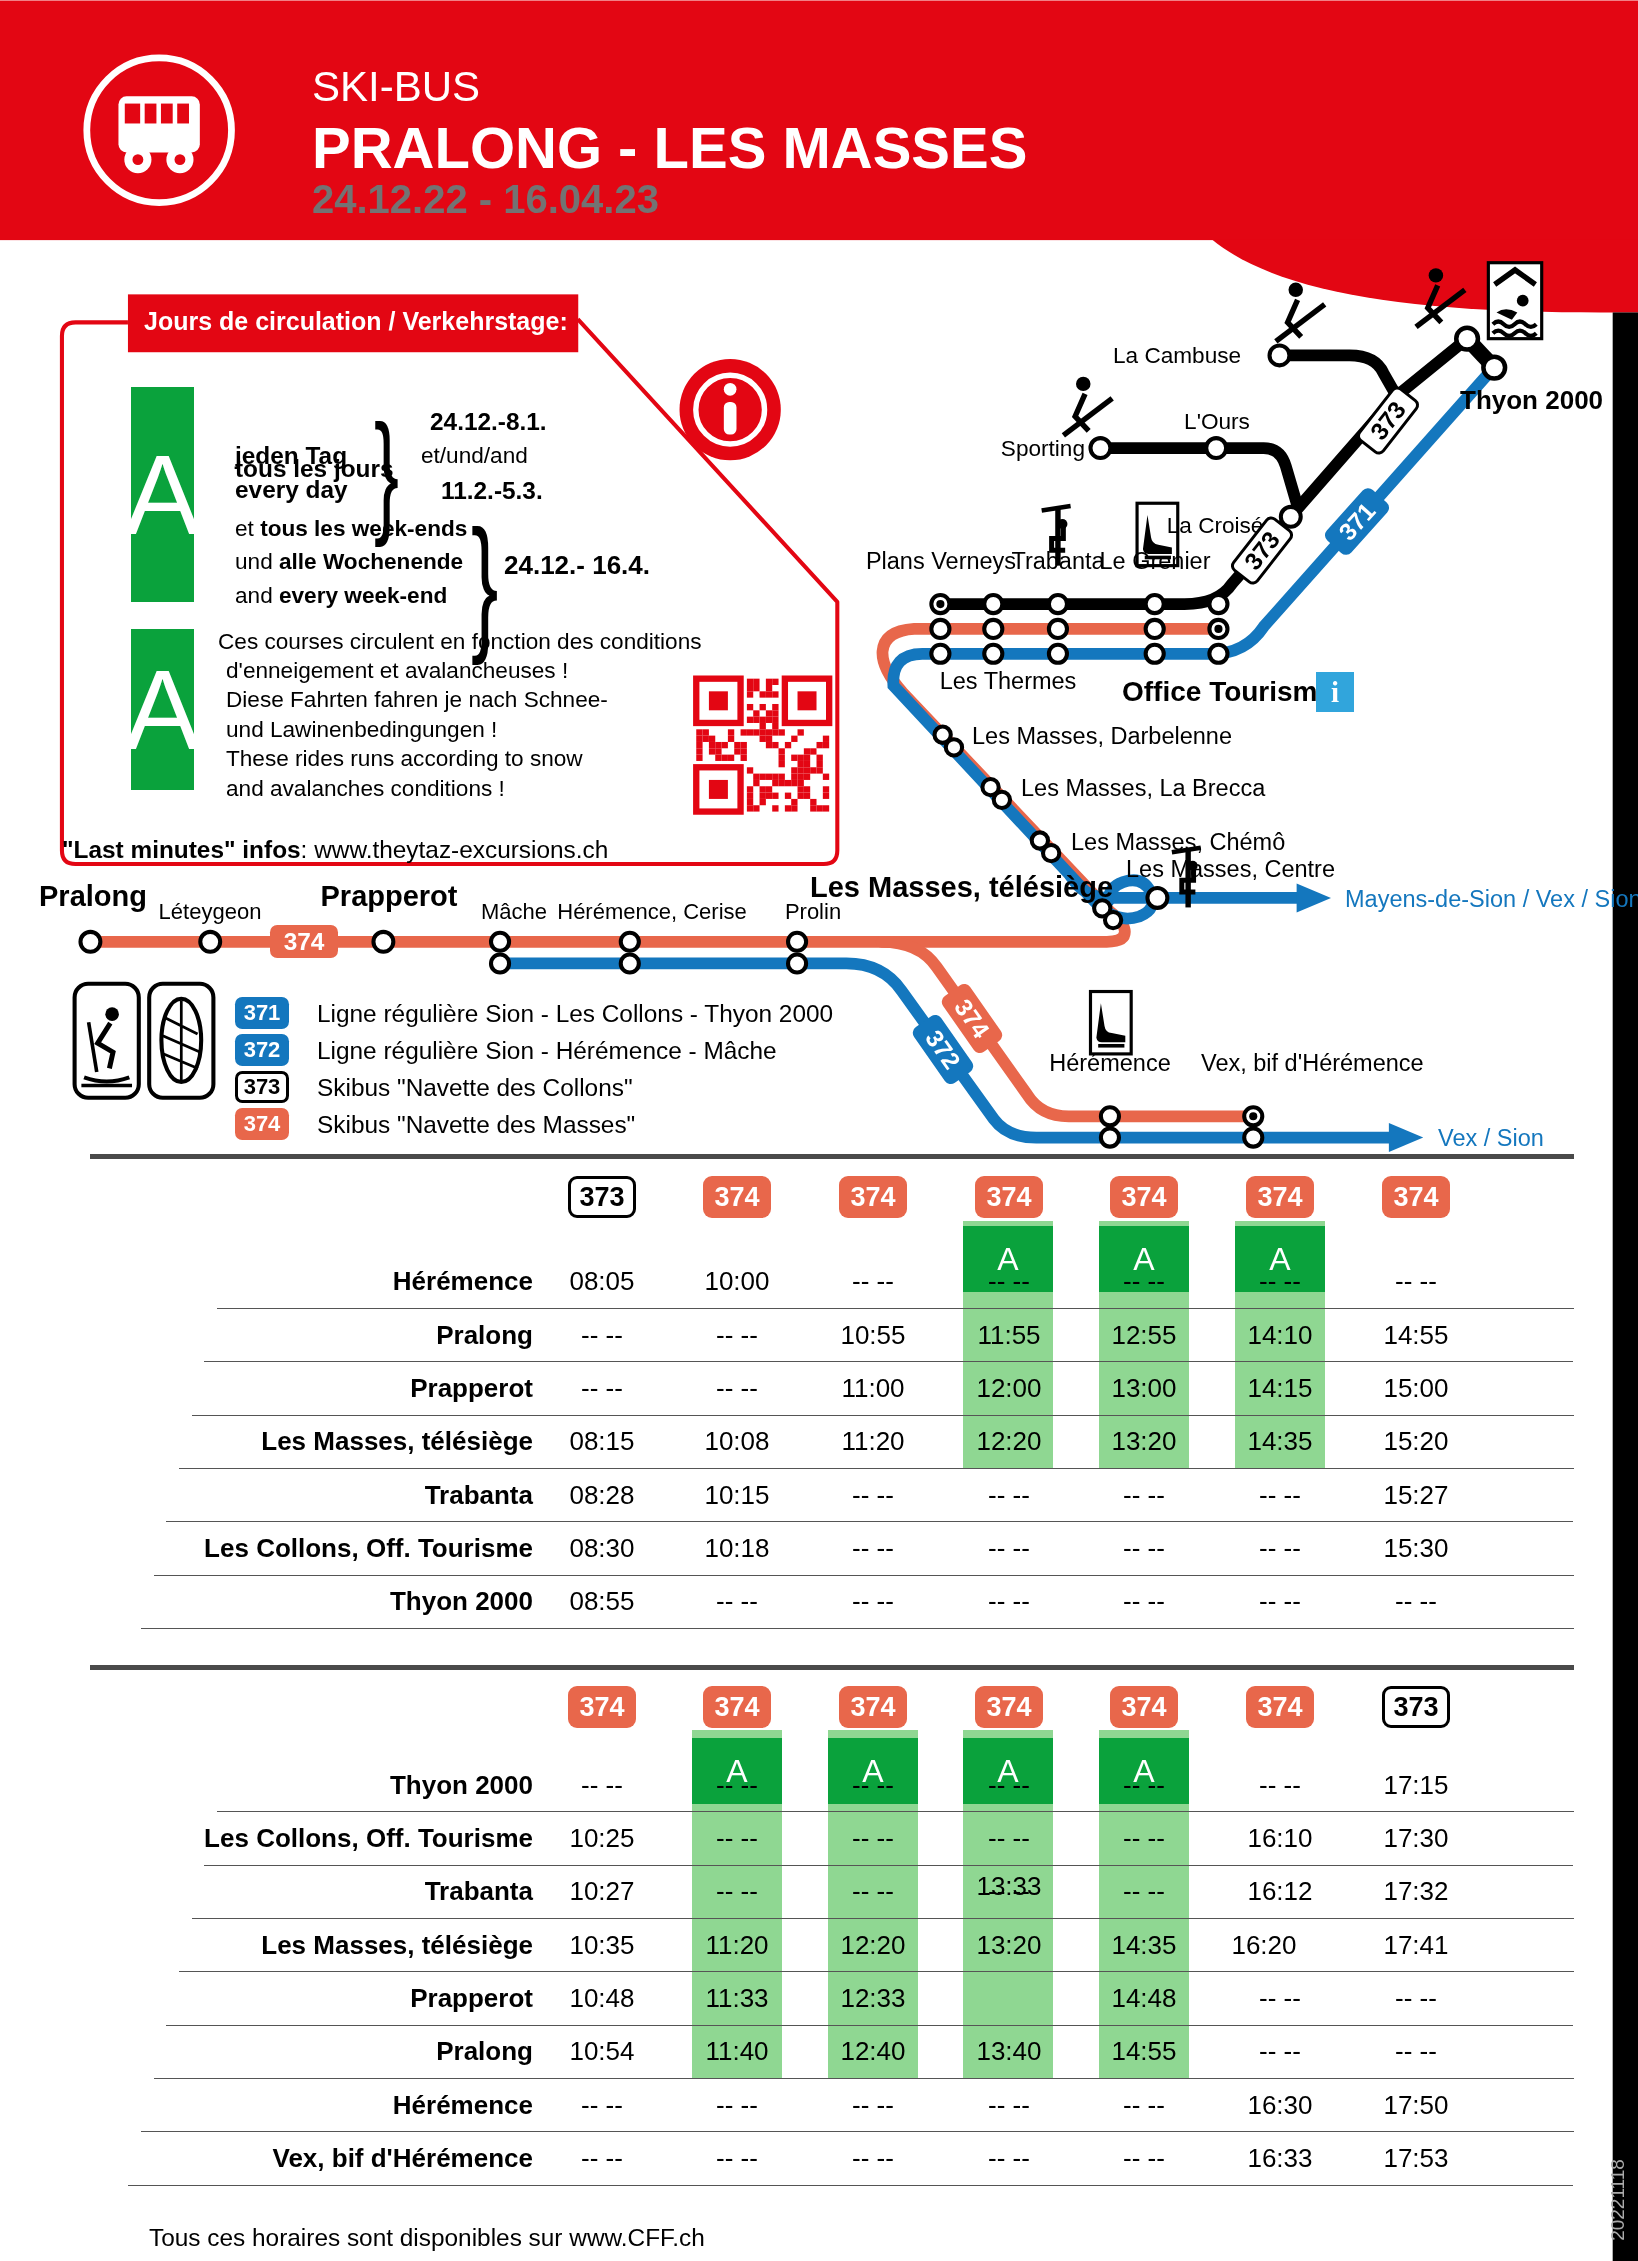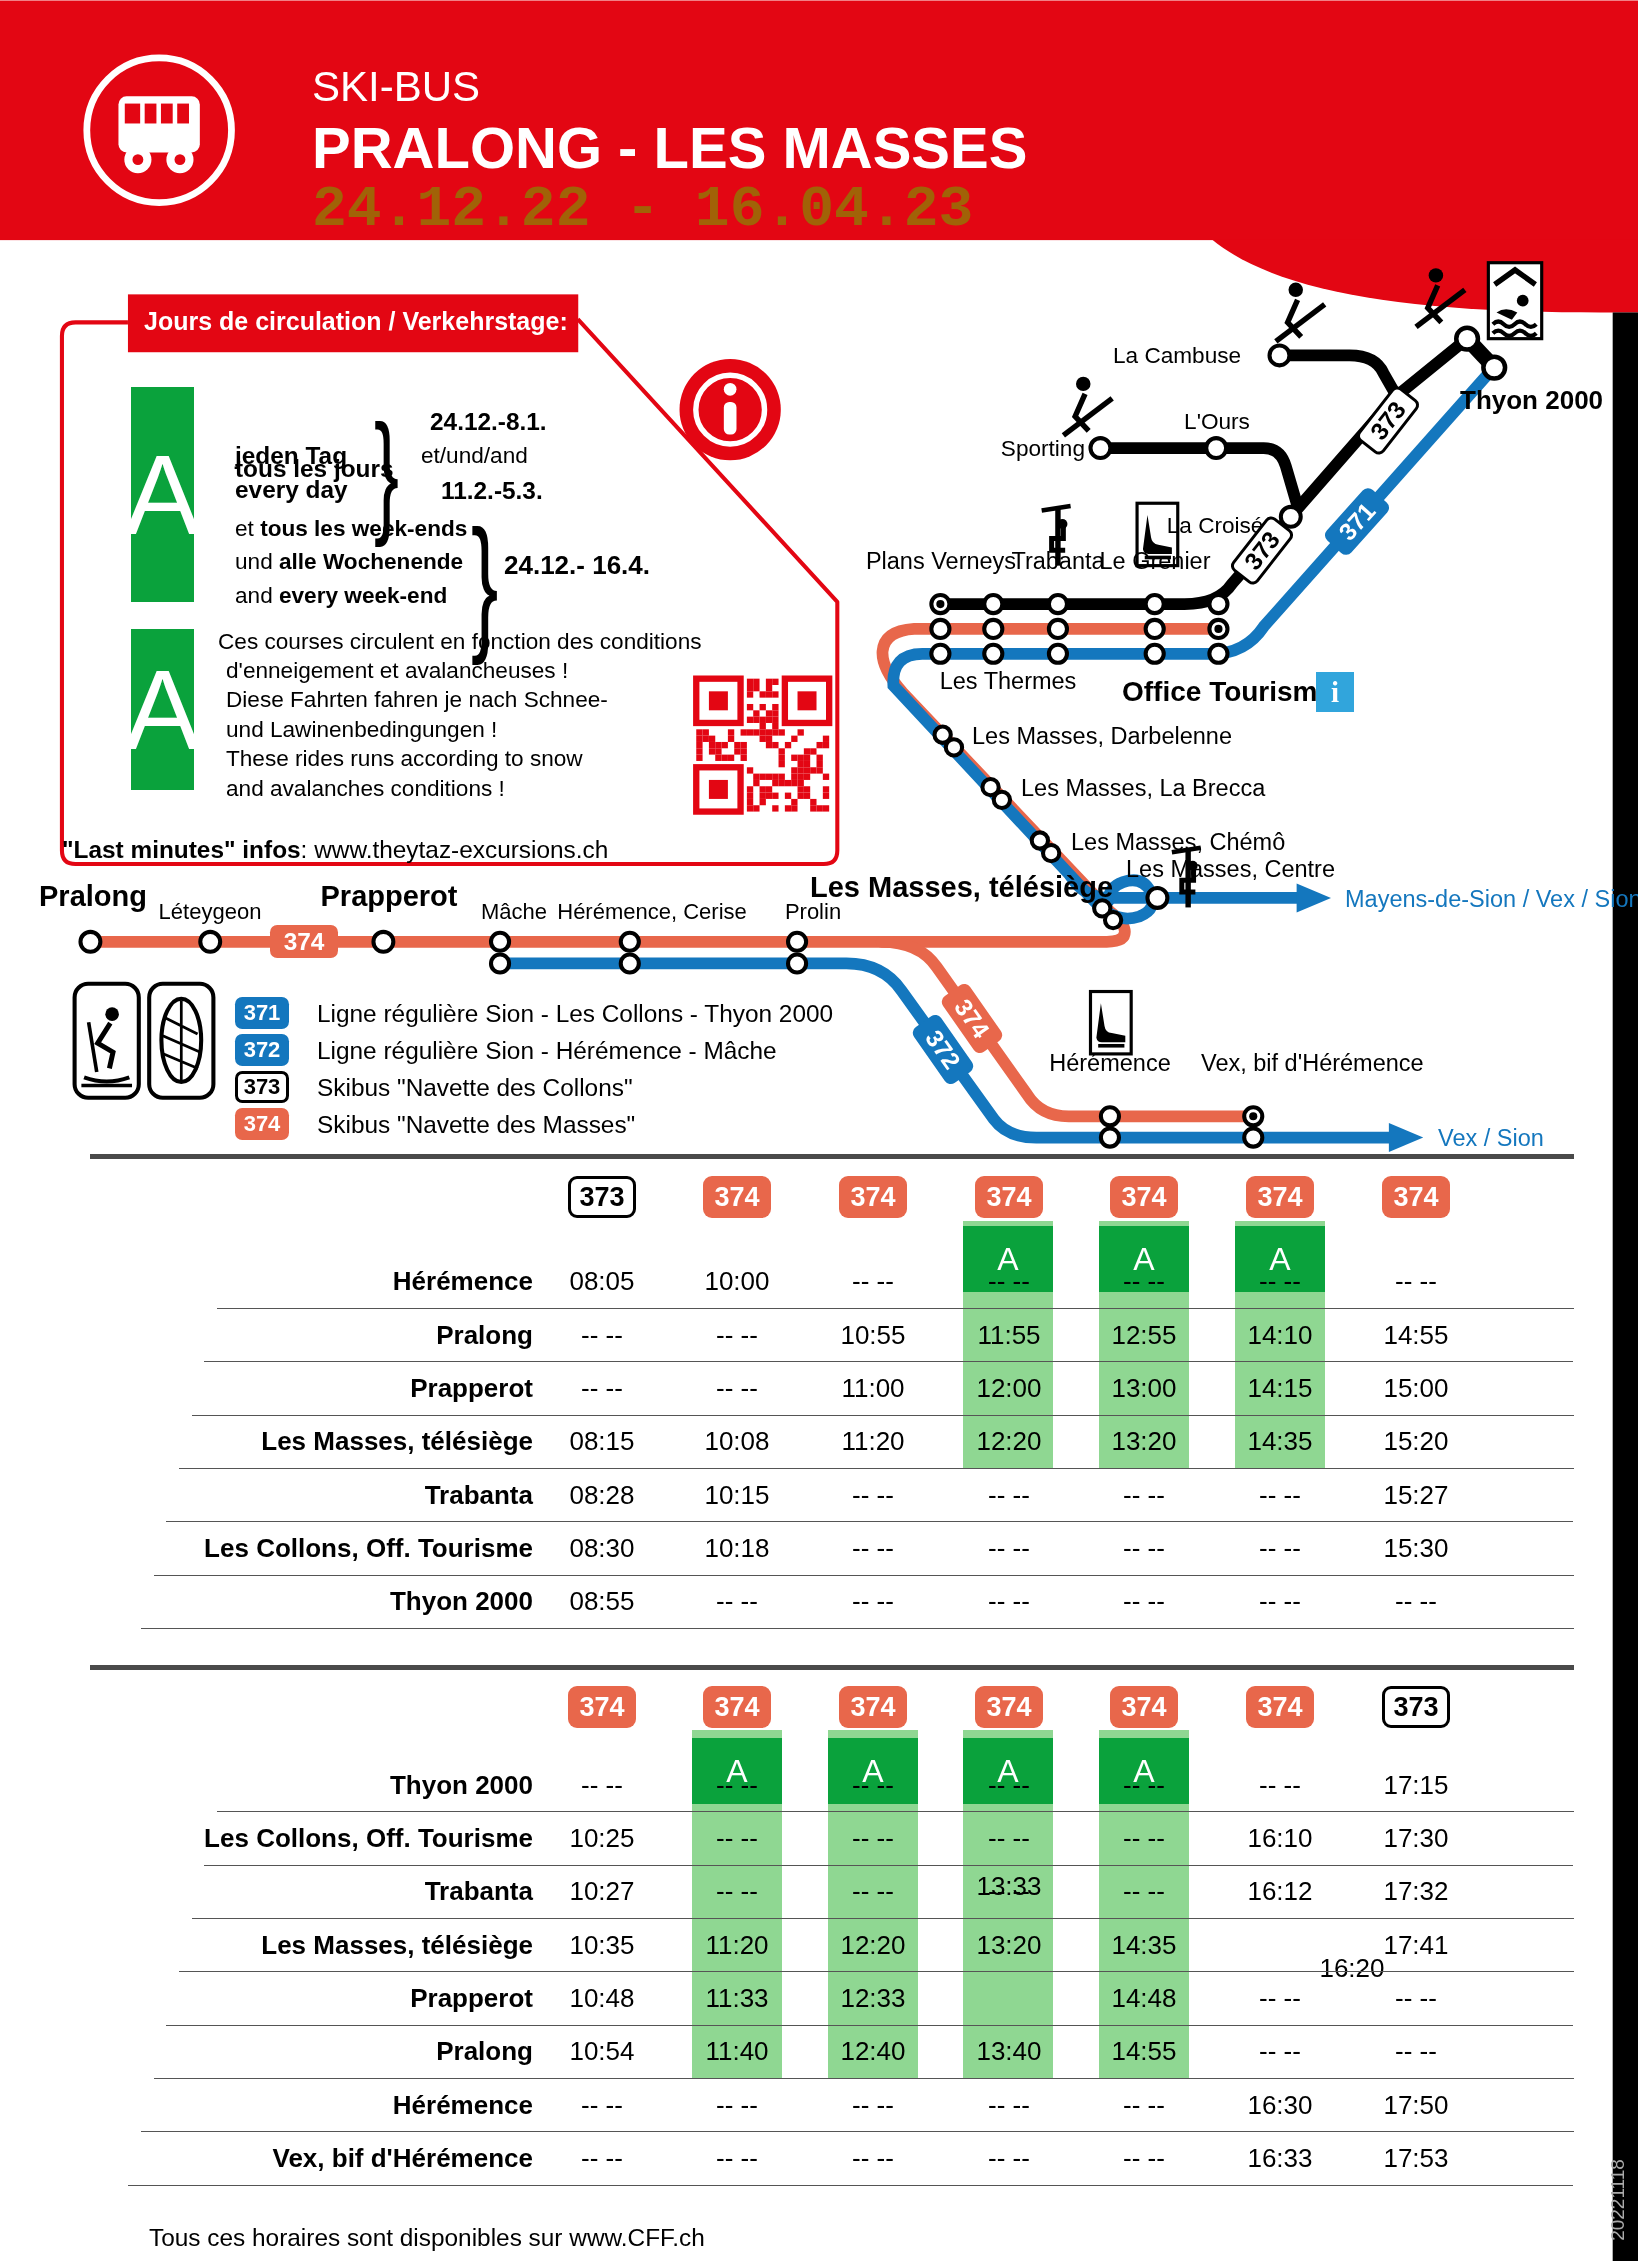--- a/index.html
+++ b/index.html
@@ -322,21 +322,21 @@
       <rect x="1568" y="1528" width="42" height="42"></rect>
       <rect x="1736" y="1500" width="98" height="98" fill="none" stroke="#E30613" stroke-width="14"></rect>
       <rect x="1764" y="1528" width="42" height="42"></rect>
       <rect x="1540" y="1696" width="98" height="98" fill="none" stroke="#E30613" stroke-width="14"></rect>
       <rect x="1568" y="1724" width="42" height="42"></rect>
     </g>
 </svg>
 
 <div class="abs lbl" style="left:312px;top:63px;font-size:42px;color:#fff;">SKI-BUS</div>
 <div class="abs lbl b" style="left:312px;top:114px;font-size:58px;color:#fff;">PRALONG - LES MASSES</div>
-<div class="abs lbl b" style="left:312px;top:177px;font-size:58px;color:#a16207;font-family:Liberation Mono, monospace;">24.12.22 - 16.04.23</div>
+<div class="abs lbl b" style="left:312px;top:177px;font-size:40px;color:#737373;">24.12.22 - 16.04.23</div>
 
 <div class="abs lbl b" style="left:144px;top:307px;font-size:25px;color:#fff;">Jours de circulation / Verkehrstage:</div>
 
 <div class="abs ablock" style="left:131px;top:387px;width:63px;height:215px;">A</div>
 <div class="abs ablock" style="left:131px;top:629px;width:63px;height:161px;">A</div>
 
 <div class="abs lbl panel-bold" style="left:235px;top:408px;margin-top:47px;">tous les jours</div>
 <div class="abs lbl panel-bold" style="left:235px;top:442px;">jeden Tag</div>
 <div class="abs lbl panel-bold" style="left:235px;top:476px;">every day</div>
 <div class="abs lbl" style="left:374px;top:394px;font-size:136px;transform:scale(0.55,1);transform-origin:left top;">}</div>
@@ -532,21 +532,21 @@
     <div class="abs lbl time" style="left: 1076px; top: 1876px; width: 136px; z-index: 2;">-- --</div>
     <div class="abs lbl time" style="left: 1212px; top: 1876px; width: 136px; z-index: 2;">16:12</div>
     <div class="abs lbl time" style="left: 1348px; top: 1876px; width: 136px; z-index: 2;">17:32</div>
     <div class="row-line" style="left: 192px; top: 1918px; width: 1382px; z-index: 2;"></div>
     <div class="abs lbl station" style="left: 72px; top: 1930px; width: 461px; z-index: 2;">Les Masses, télésiège</div>
     <div class="abs lbl time" style="left: 534px; top: 1930px; width: 136px; z-index: 2;">10:35</div>
     <div class="abs lbl time" style="left: 669px; top: 1930px; width: 136px; z-index: 2;">11:20</div>
     <div class="abs lbl time" style="left: 805px; top: 1930px; width: 136px; z-index: 2;">12:20</div>
     <div class="abs lbl time" style="left: 941px; top: 1930px; width: 136px; z-index: 2;">13:20</div>
     <div class="abs lbl time" style="left: 1076px; top: 1930px; width: 136px; z-index: 2;">14:35</div>
-    <div class="abs lbl time" style="left: 1284px; top: 1930px; width: 136px; z-index: 2; margin-top: 23px;">16:20</div>
+    <div class="abs lbl time" style="left: 1196px; top: 1930px; width: 136px; z-index: 2;">16:20</div>
     <div class="abs lbl time" style="left: 1348px; top: 1930px; width: 136px; z-index: 2;">17:41</div>
     <div class="row-line" style="left: 179px; top: 1971px; width: 1395px; z-index: 2;"></div>
     <div class="abs lbl station" style="left: 72px; top: 1983px; width: 461px; z-index: 2;">Prapperot</div>
     <div class="abs lbl time" style="left: 534px; top: 1983px; width: 136px; z-index: 2;">10:48</div>
     <div class="abs lbl time" style="left: 669px; top: 1983px; width: 136px; z-index: 2;">11:33</div>
     <div class="abs lbl time" style="left: 805px; top: 1983px; width: 136px; z-index: 2;">12:33</div>
     <div class="abs lbl time" style="left: 941px; top: 1871px; width: 136px; z-index: 2;">13:33</div>
     <div class="abs lbl time" style="left: 1076px; top: 1983px; width: 136px; z-index: 2;">14:48</div>
     <div class="abs lbl time" style="left: 1212px; top: 1983px; width: 136px; z-index: 2;">-- --</div>
     <div class="abs lbl time" style="left: 1348px; top: 1983px; width: 136px; z-index: 2;">-- --</div>

